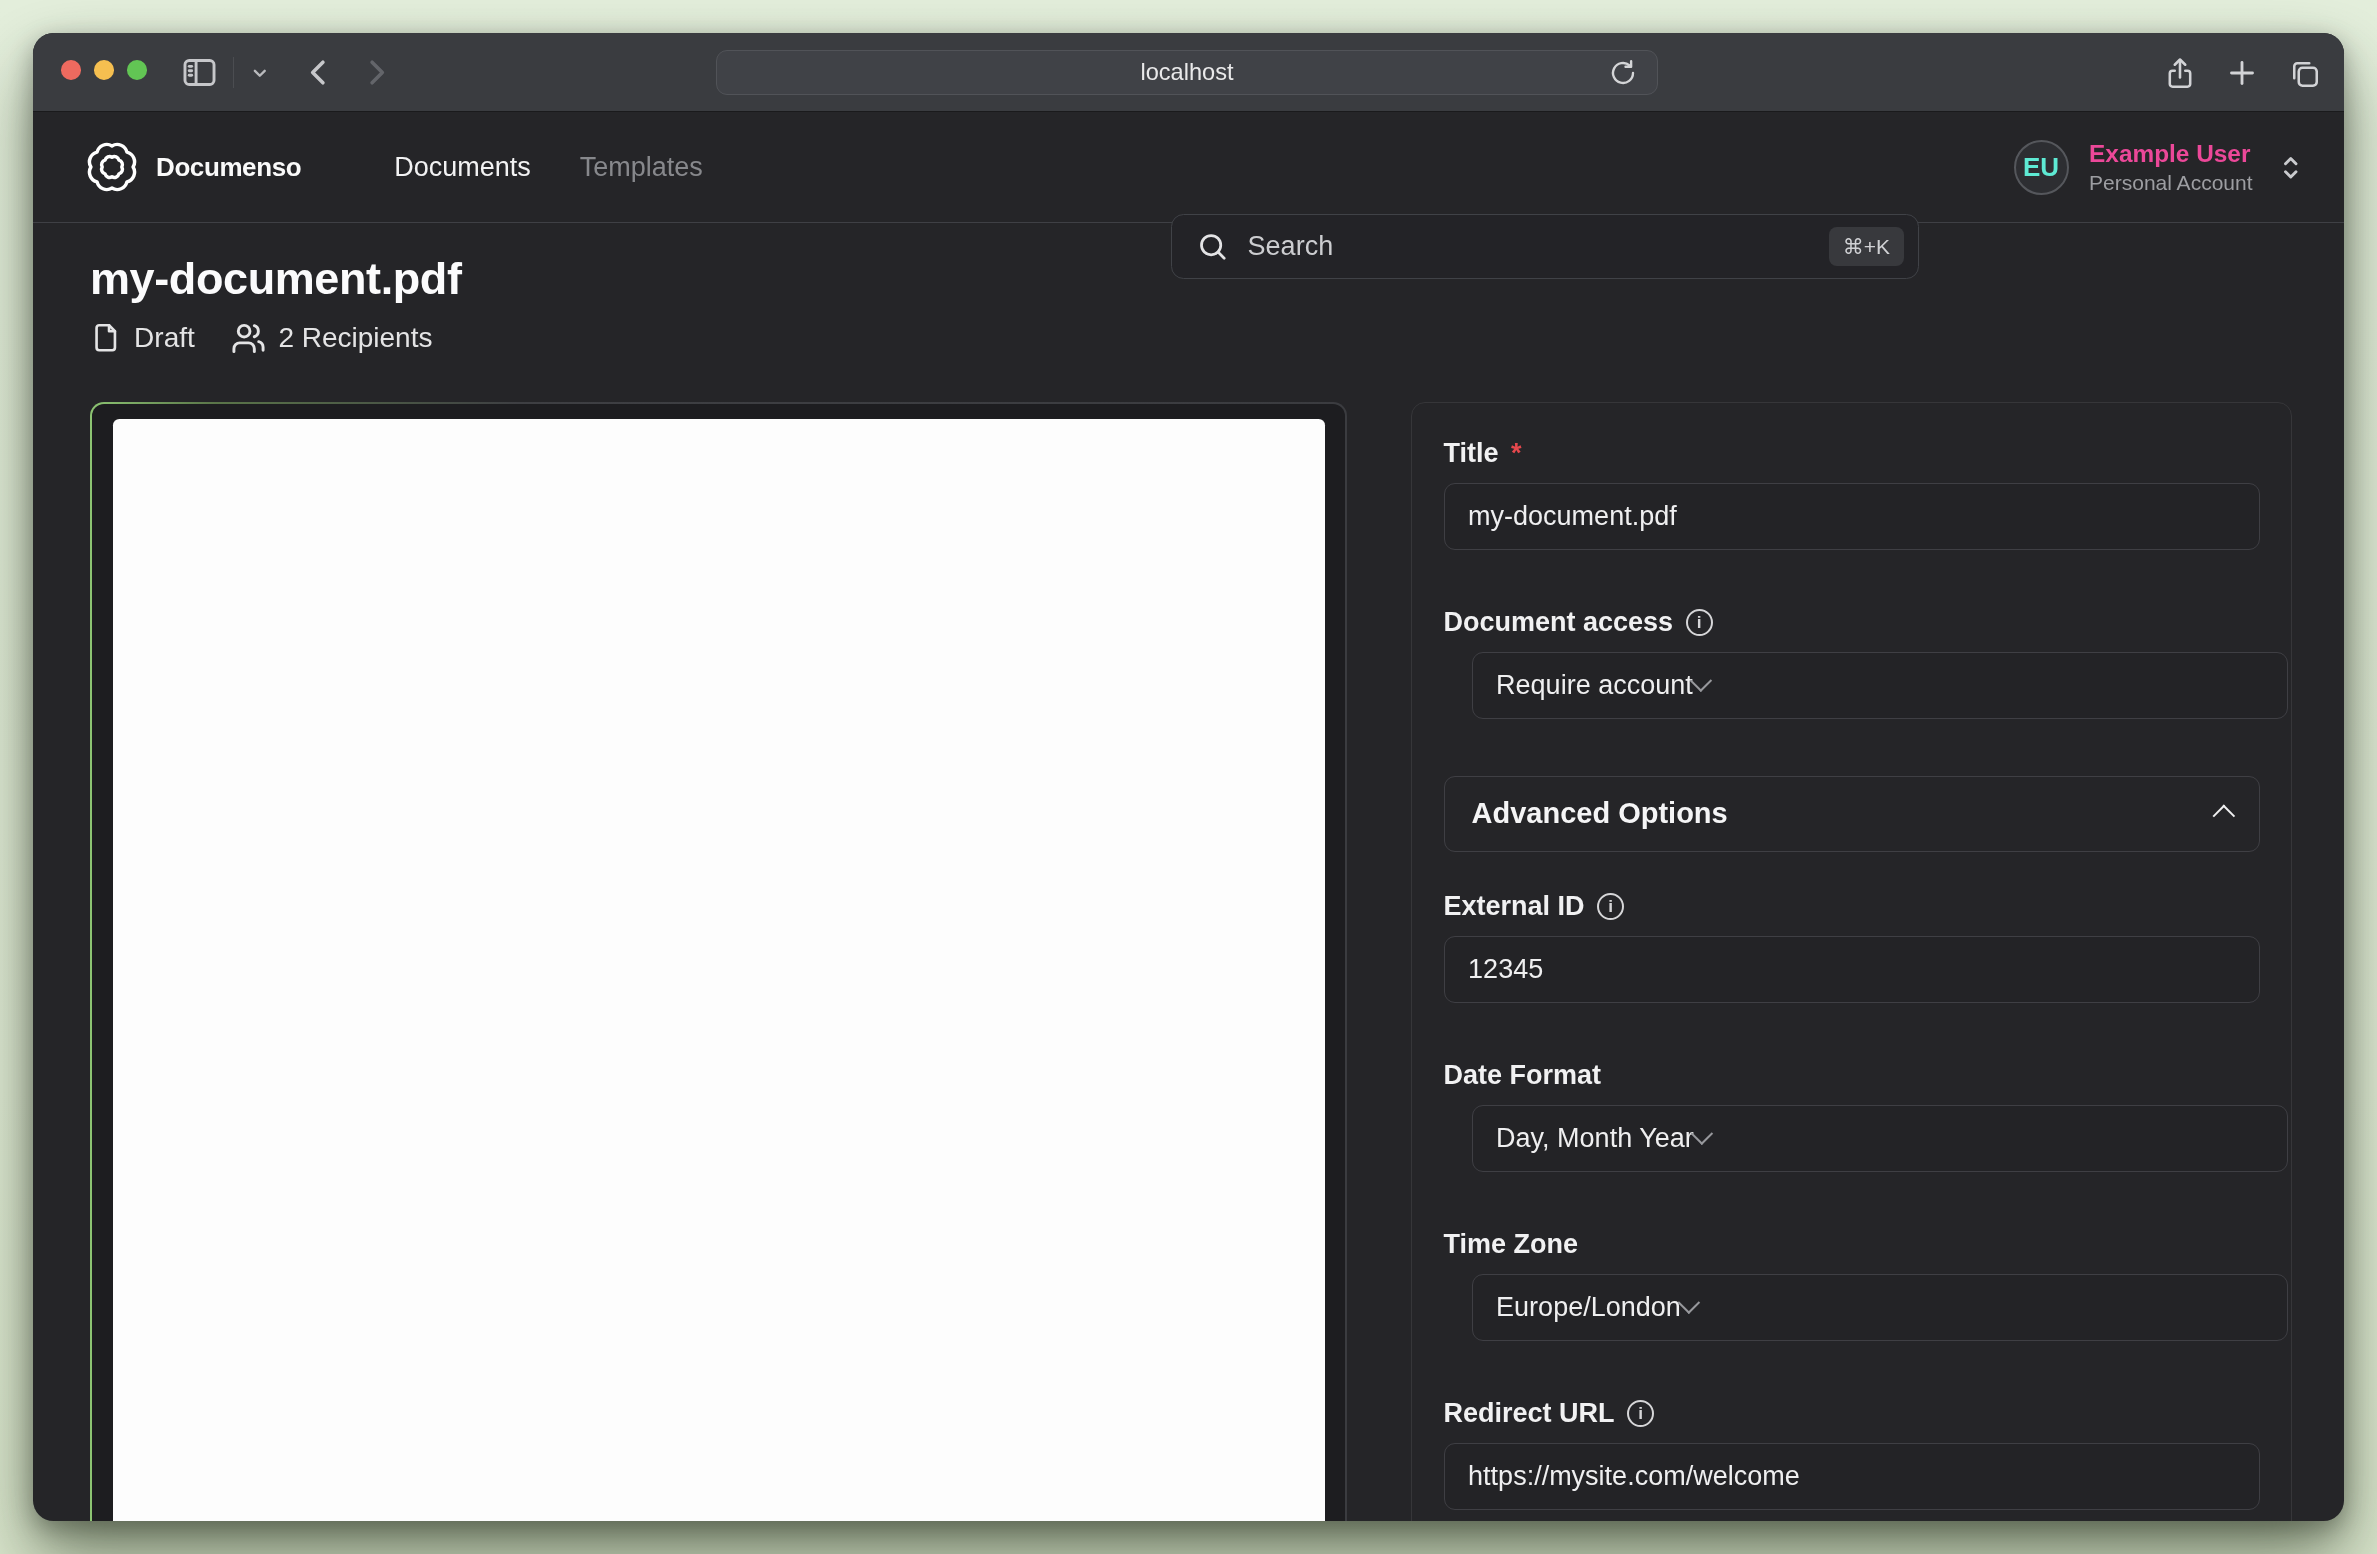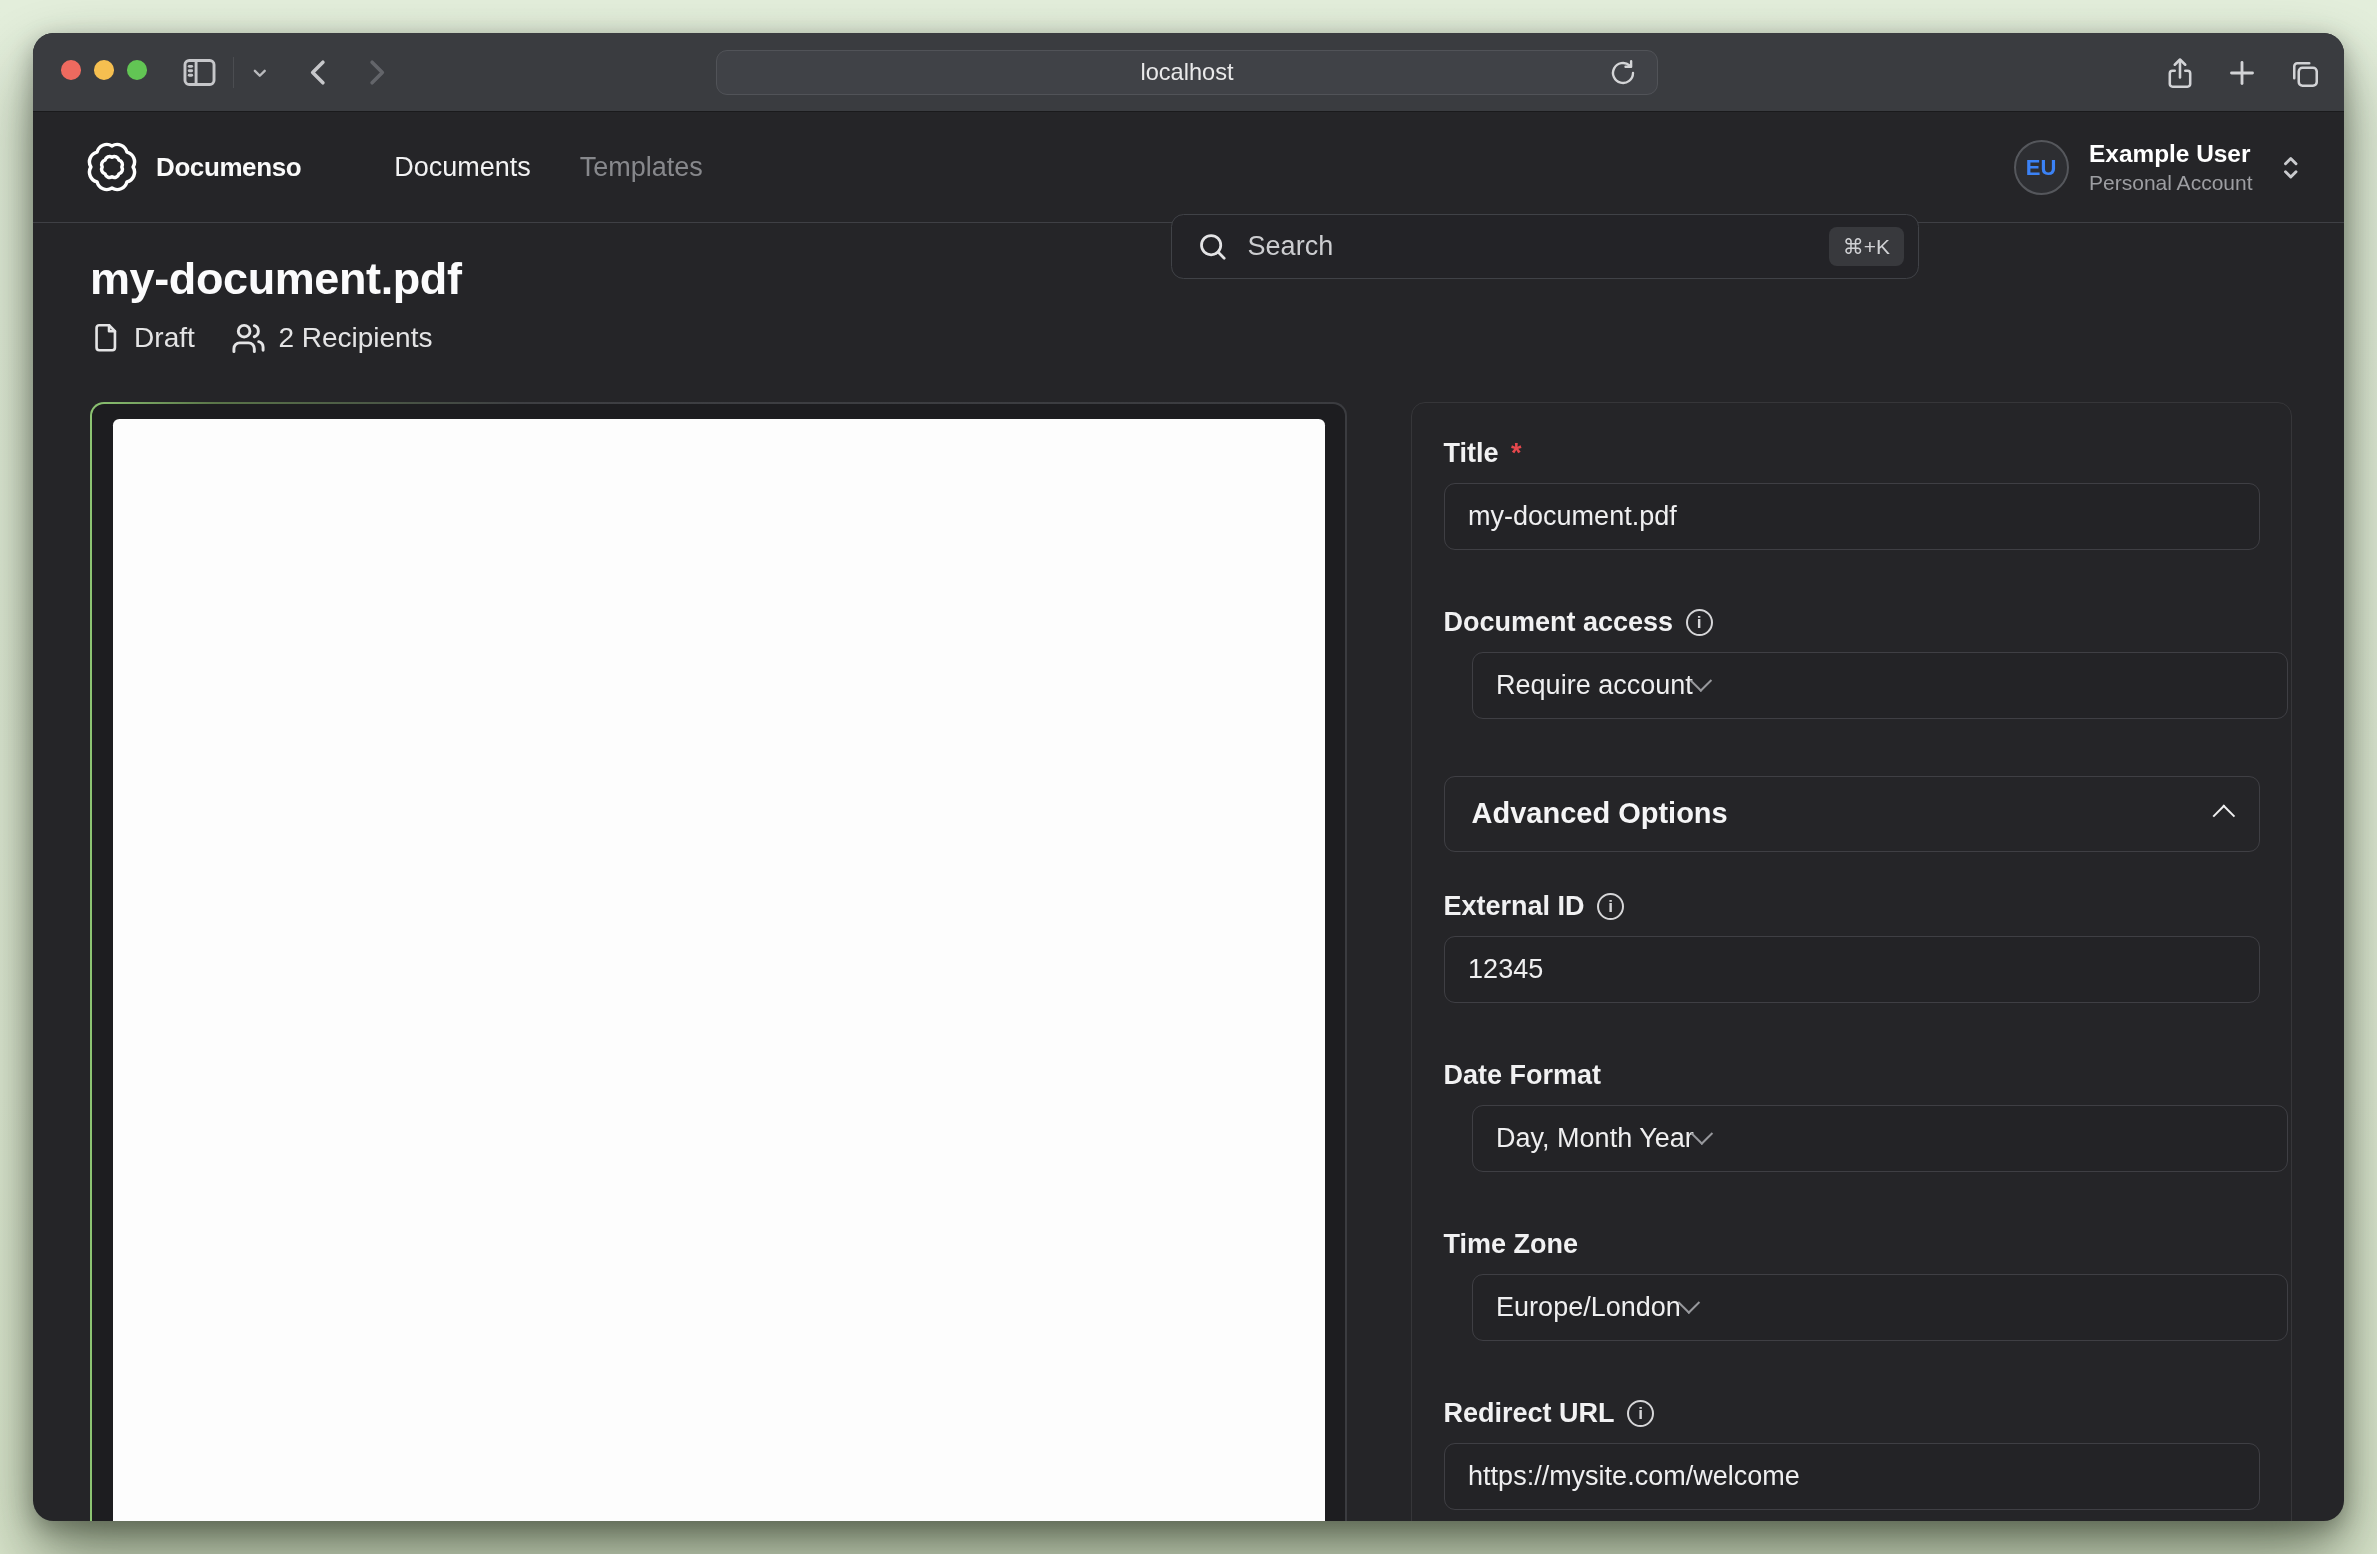--- a/index.html
+++ b/index.html
@@ -63,25 +63,25 @@
   }
   .searchbar .ph { color:#cccdd0; font-size:27px; margin-left:19px; flex:1; }
   .kbd {
     background:#38393d; color:#d0d1d4; border-radius:7.9px;
     font-size:21px; padding:9.4px 14px; line-height:1;
   }
 
   .account { position:absolute; right:38px; top:0; height:111px; display:flex; align-items:center; cursor:pointer; }
   .avatar {
     width:55px; height:55px; border-radius:50%; background:#2d2e32;
-    border:2.4px solid #55575c; color:#3b82f6; font-size:22px; font-weight:600;
+    border:2.4px solid #55575c; color:#5eead4; font-size:26px; font-weight:600;
     display:flex; align-items:center; justify-content:center;
   }
   .acct-text { margin-left:20.5px; margin-right:22px; }
-  .acct-name { color:#ffffff; font-size:24.4px; font-weight:600; line-height:1.25; }
+  .acct-name { color:#ec4899; font-size:24.4px; font-weight:600; line-height:1.25; }
   .acct-sub  { color:#9d9ea2; font-size:21px; line-height:1.25; }
 
   
   .main { position:relative; padding:30px 52px 0 57px; }
   .doc-title { color:#fbfbfc; font-size:45px; font-weight:700; letter-spacing:-0.4px; }
   .meta { display:flex; align-items:center; gap:36px; margin-top:15.7px; color:#e4e4e5; font-size:28px; }
   .meta-item { display:flex; align-items:center; gap:12.6px; }
 
   .content-row { display:flex; justify-content:space-between; margin-top:46px; height:1165px; }
 

